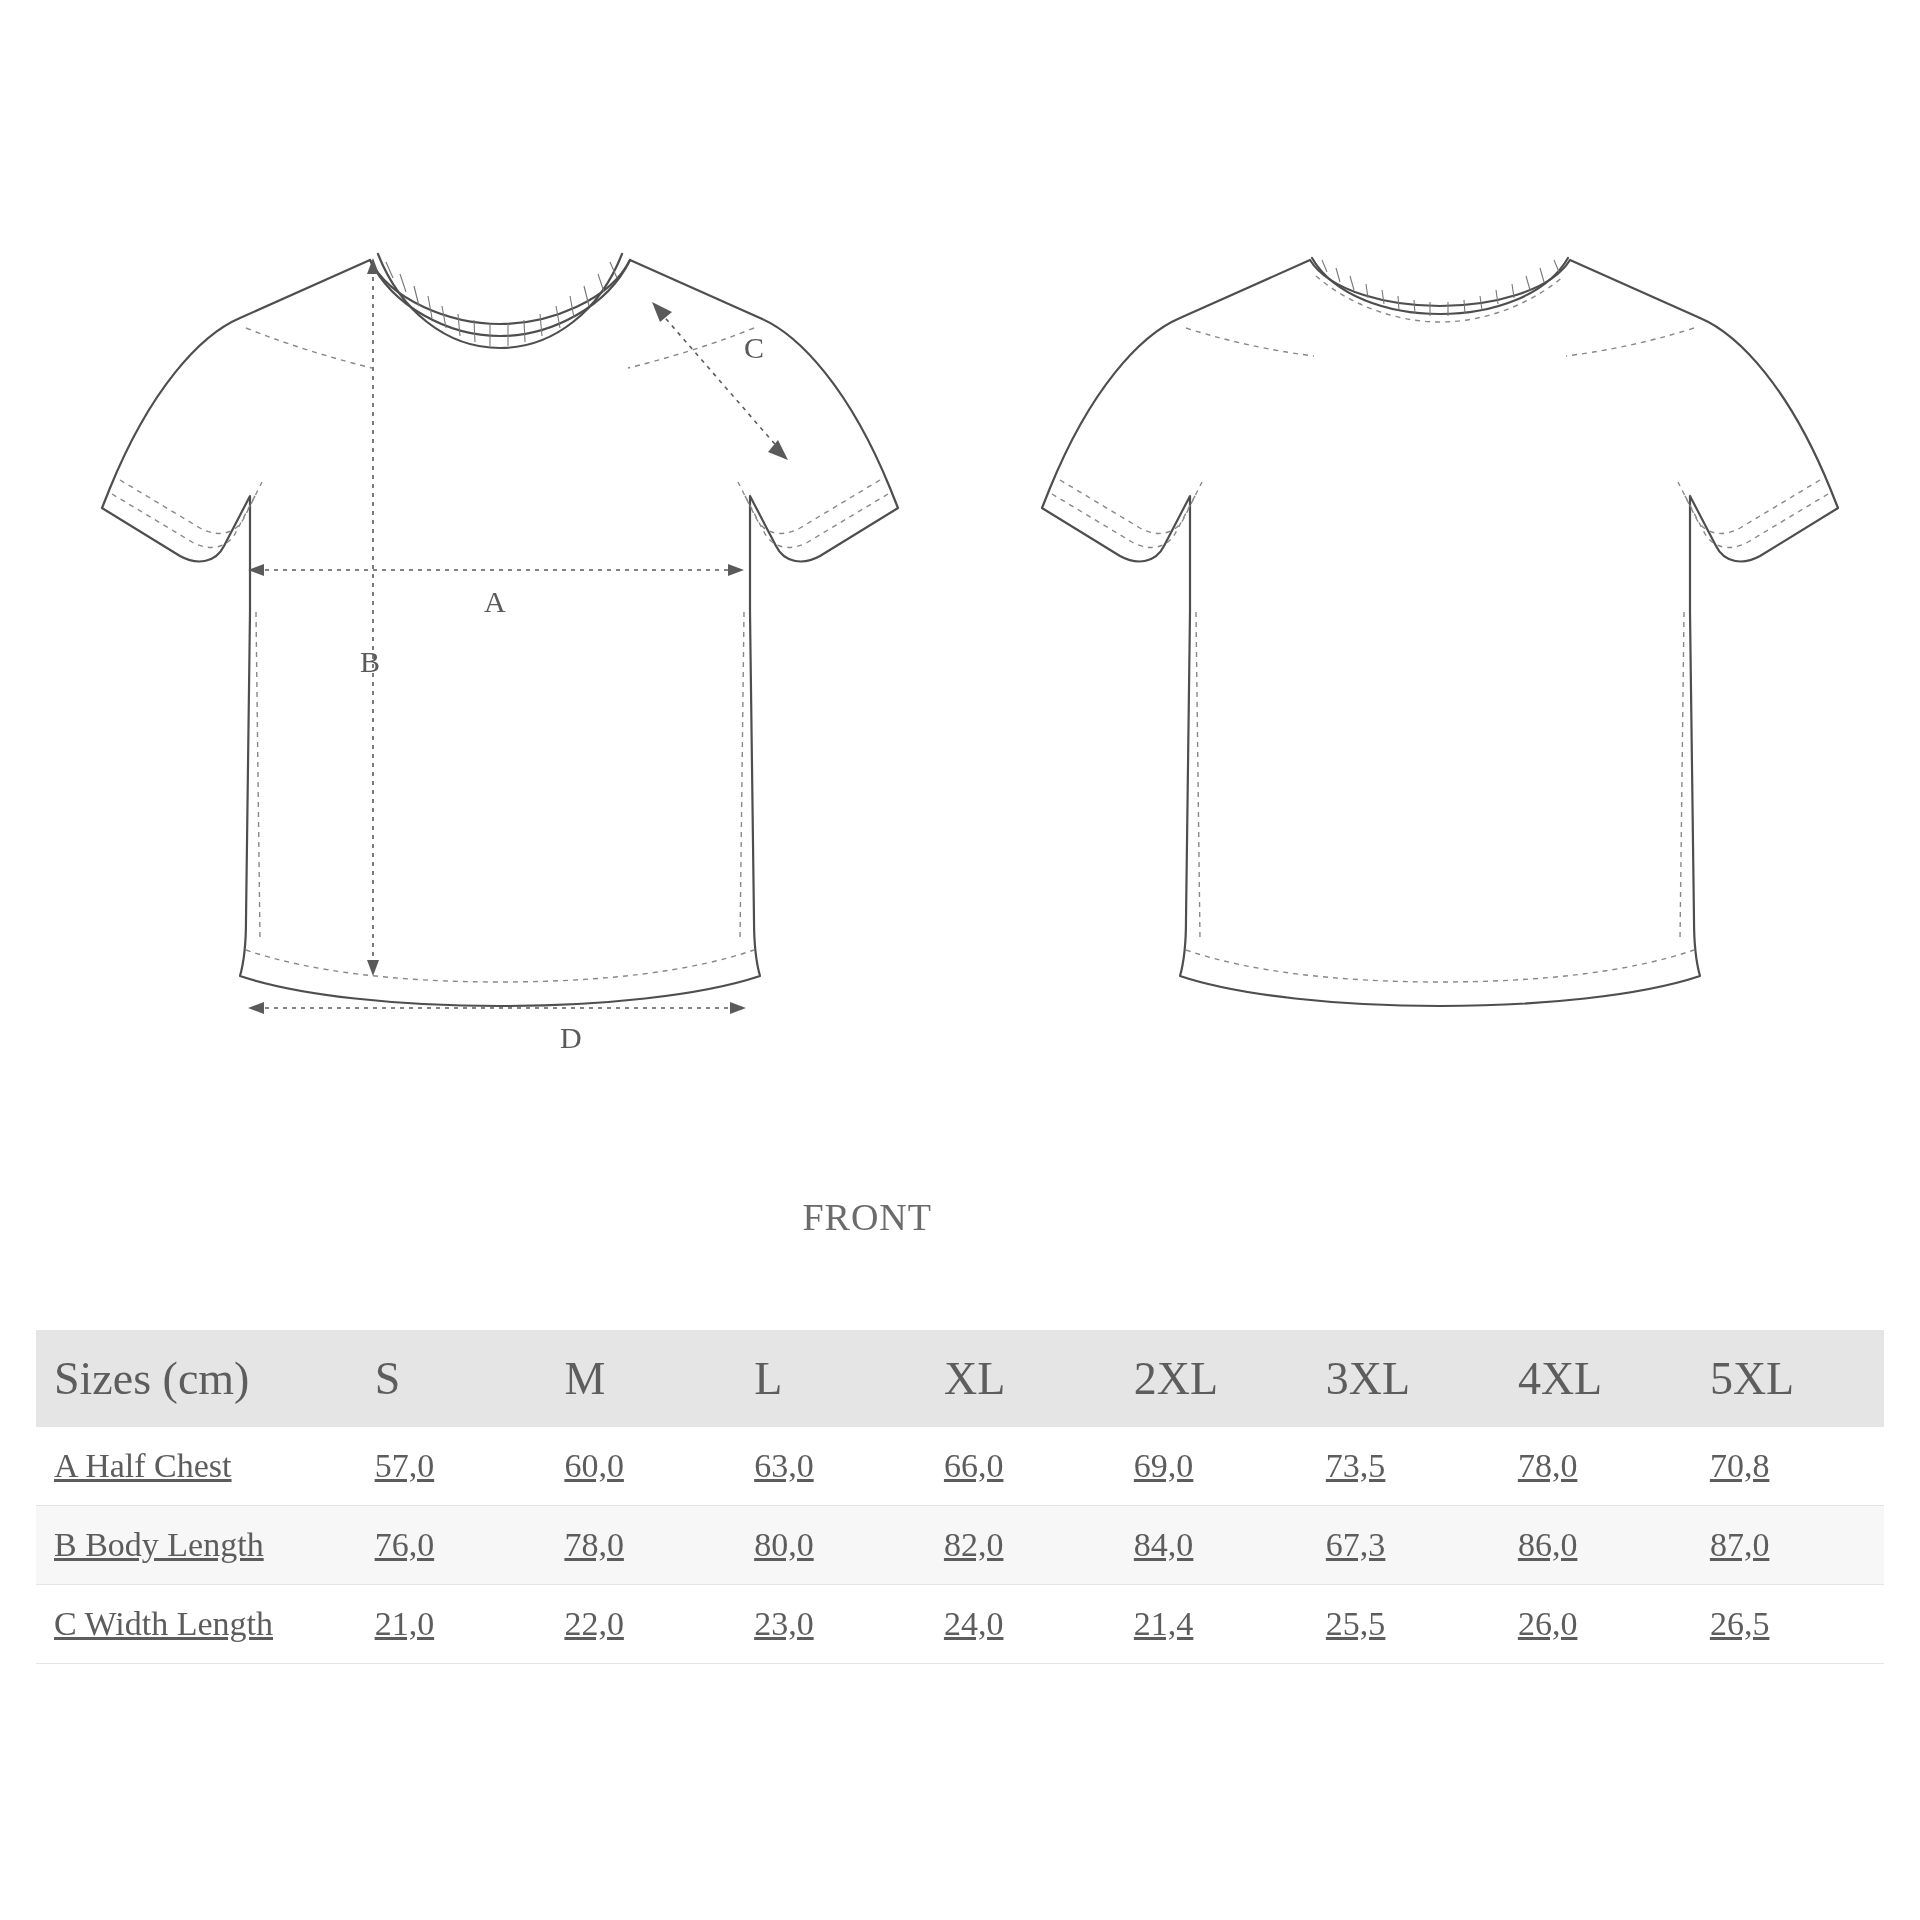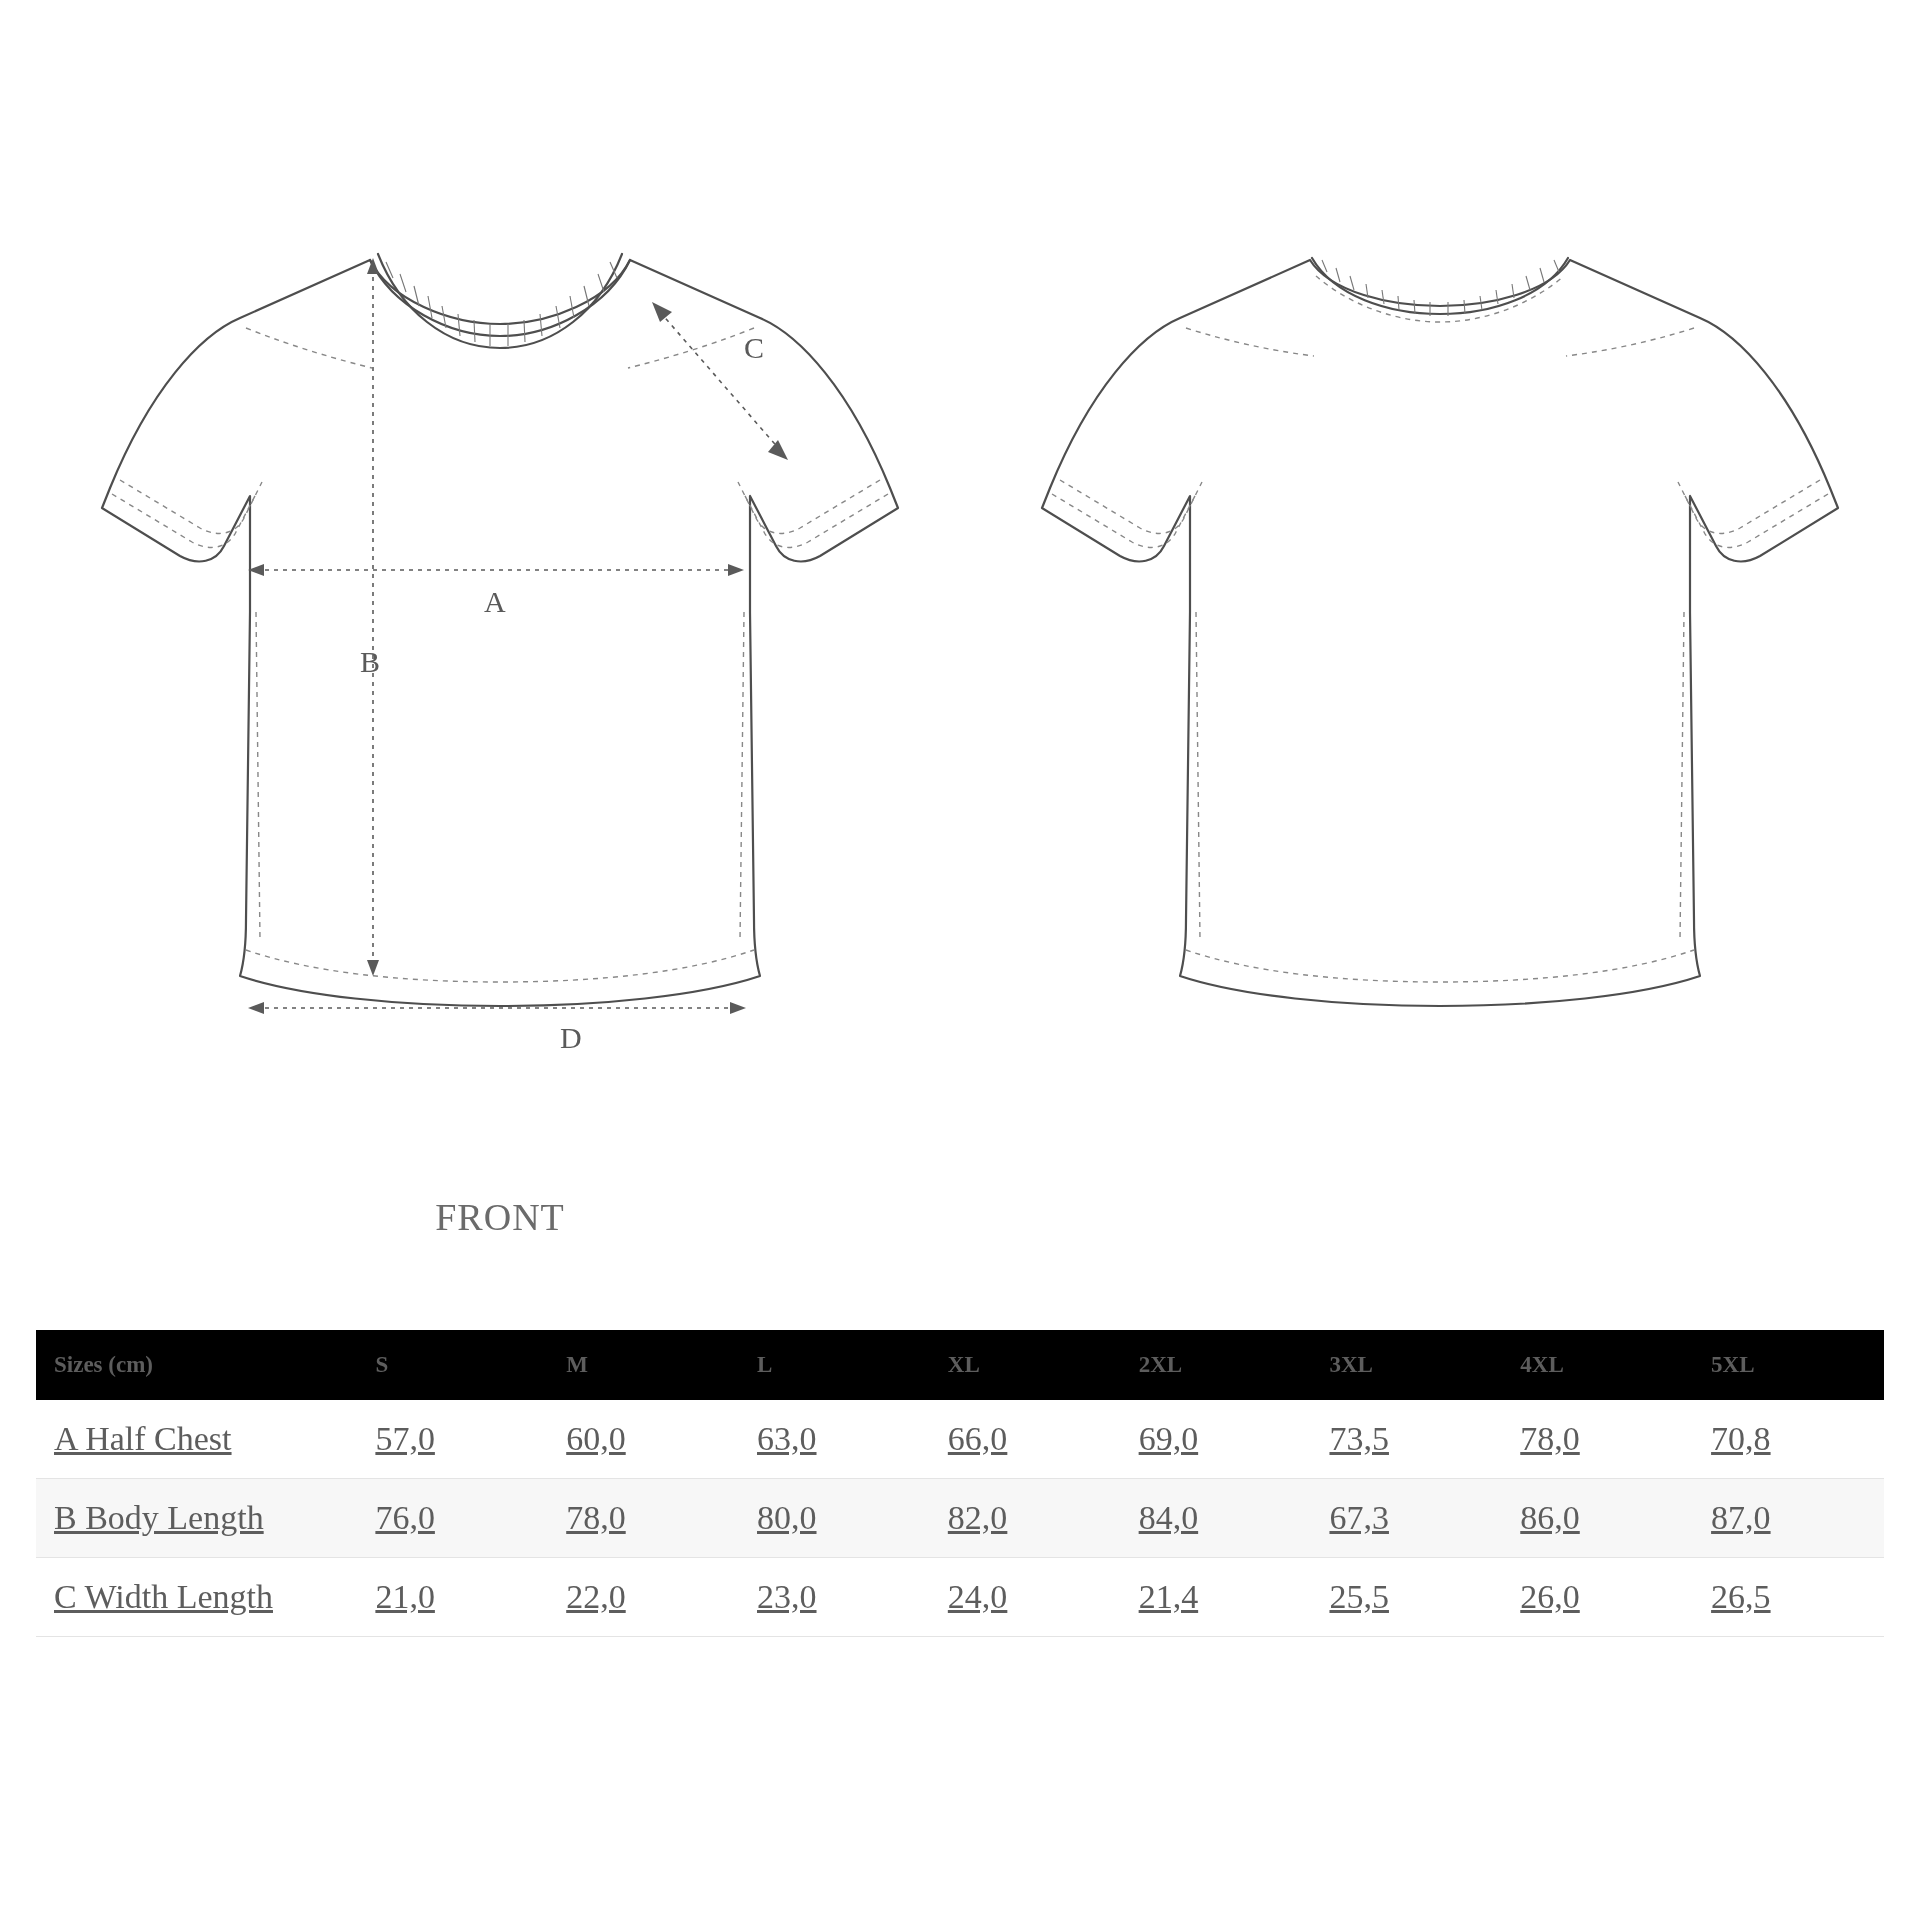--- a/index.html
+++ b/index.html
@@ -39,43 +39,43 @@
   .view-caption {
     position: absolute;
     top: 1195px;
     width: 880px;
     text-align: center;
     font-size: 38px;
     letter-spacing: 1px;
     color: #6b6b6b;
     font-family: "Liberation Serif", serif;
   }
-  .caption-front { left: 60px; }
+  .caption-front { left: 52px; text-align: right; }
   .caption-back  { left: 1000px; }
 
   
   .size-table-wrap {
     position: absolute;
     left: 36px;
     top: 1330px;
     width: 1848px;
   }
   table.size-table {
     border-collapse: collapse;
     width: 100%;
     font-size: 33px;
     color: #5d5d5d;
   }
   table.size-table thead th {
-    background: #000000;
-    font-weight: bold;
+    background: #e5e5e5;
+    font-weight: normal;
     text-align: left;
     padding: 22px 10px 22px 18px;
     color: #5d5d5d;
-    font-size: 23px;
+    font-size: 46px;
     white-space: nowrap;
   }
   table.size-table thead th.num { text-align: left; }
   table.size-table tbody td {
     padding: 20px 10px 20px 18px;
     border-bottom: 1px solid #e4e4e4;
     white-space: nowrap;
     font-size: 34px;
     text-decoration: underline;
   }

